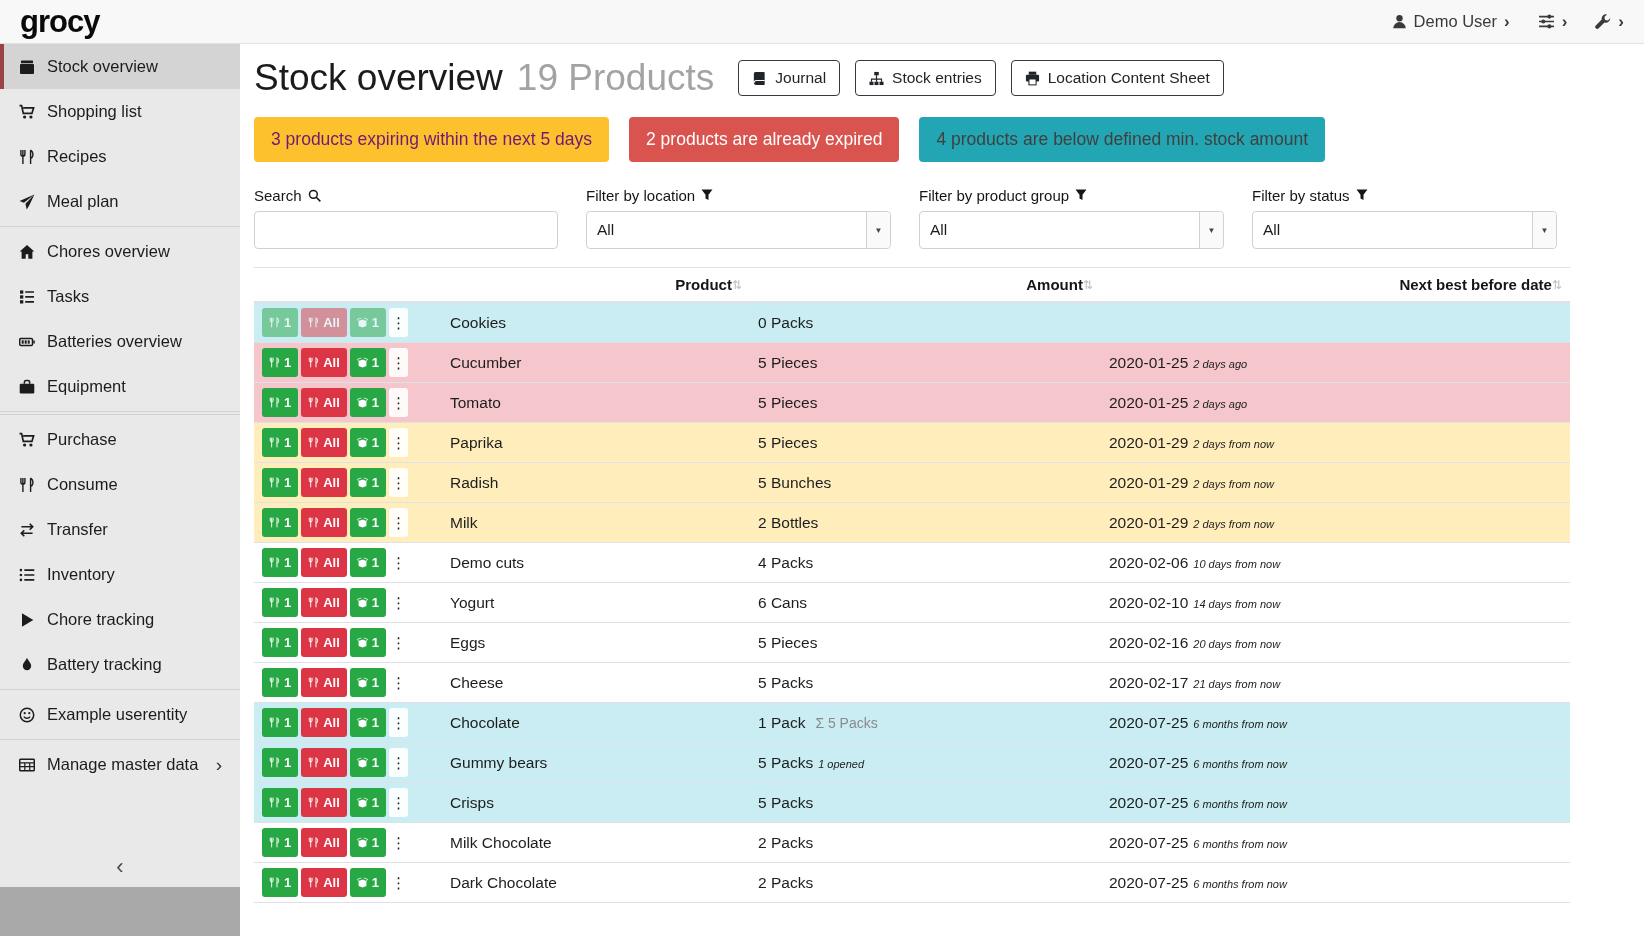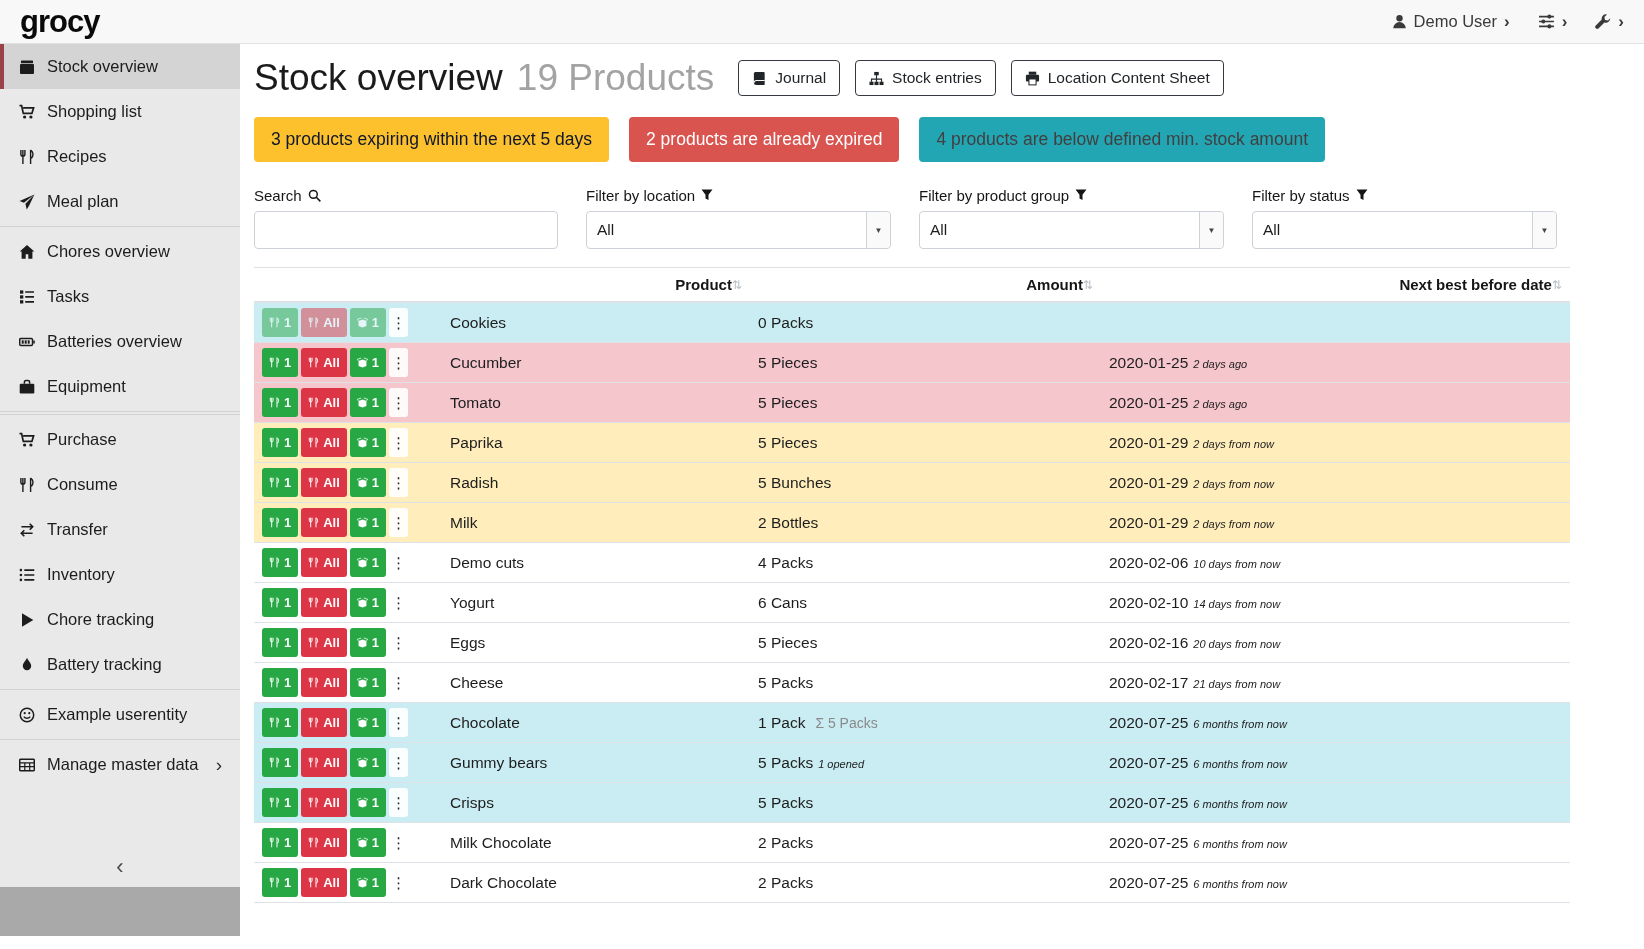--- a/index.html
+++ b/index.html
@@ -297,21 +297,21 @@
                 <rect x="1" y="4" width="14" height="7.2" rx="1"></rect>
                 <rect x="4.2" y="8.5" width="7.6" height="6.3" fill="#fff" stroke="currentColor" stroke-width="1.1"></rect>
               </svg>
             </span>
             <span>Location Content Sheet</span>
           </button>
         </div>
     </div>
 
     <div class="badges">
-        <div class="badge-big" style="background: rgb(253, 193, 46); color: #0f172a;">3 products expiring within the next 5 days</div>
+        <div class="badge-big" style="background: rgb(253, 193, 46); color: #701a75;">3 products expiring within the next 5 days</div>
         <div class="badge-big" style="background: rgb(217, 83, 79); color: rgb(255, 255, 255);">2 products are already expired</div>
         <div class="badge-big" style="background: rgb(35, 166, 180); color: #404040;">4 products are below defined min. stock amount</div>
       </div>
 
     <div class="filters">
         <div class="filter">
           <div class="filter-label">
             <span>Search</span>
             <span class="t-ic">
               <svg width="13" height="13" viewBox="0 0 16 16" fill="currentColor" aria-hidden="true">

